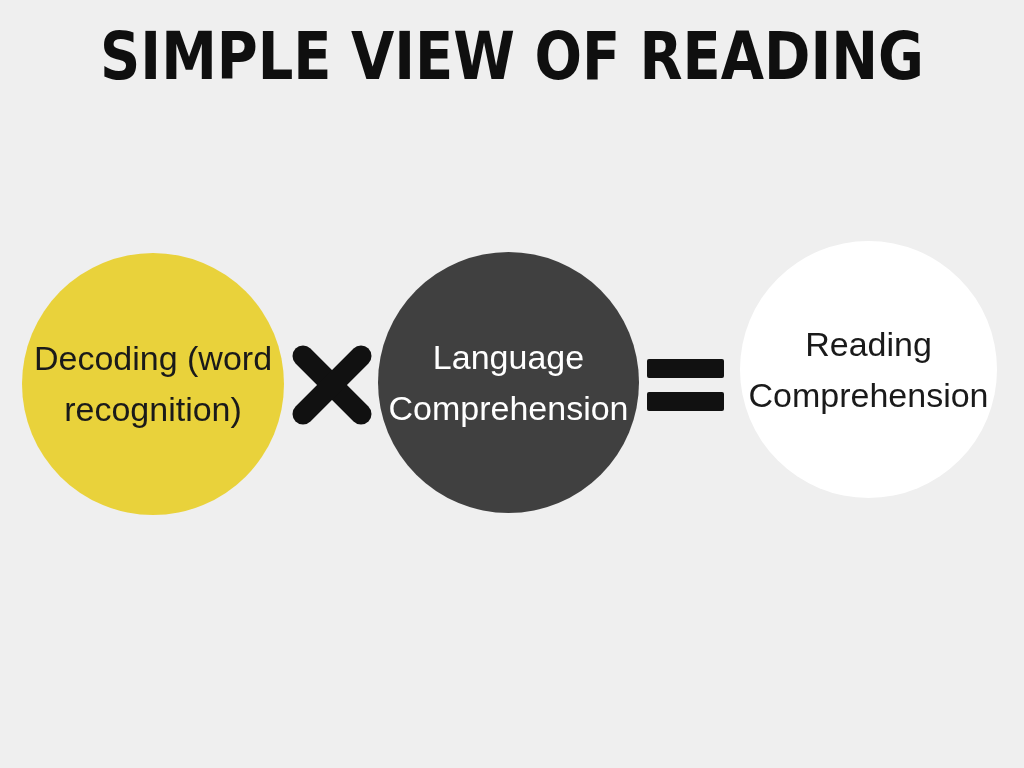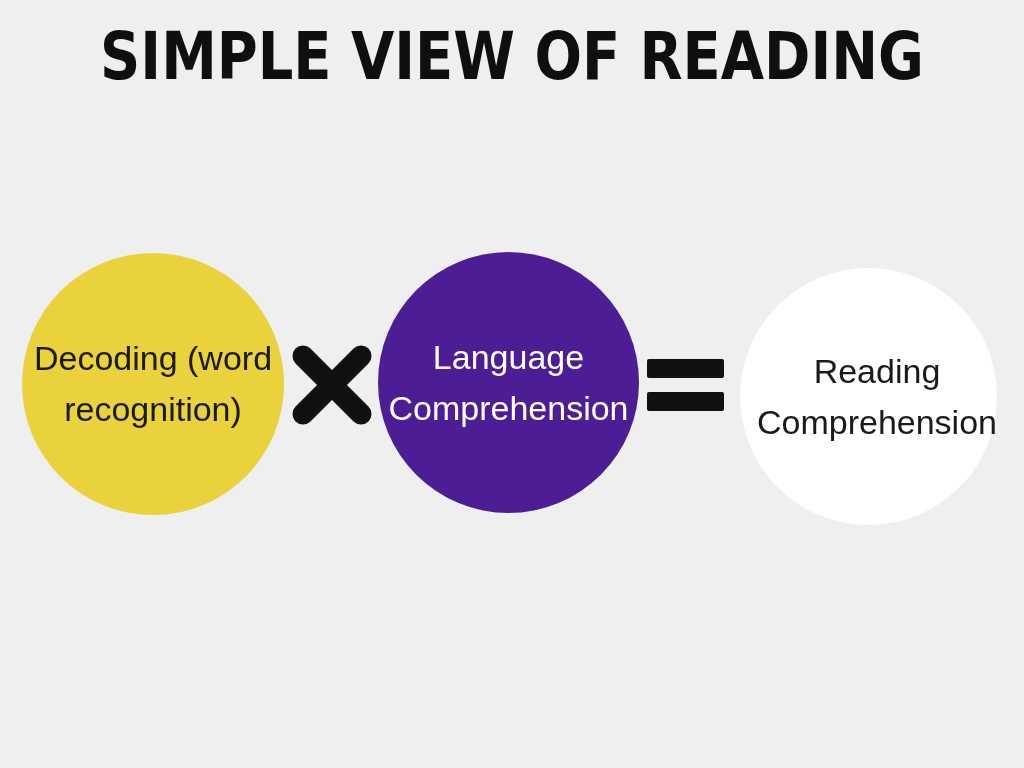--- a/index.html
+++ b/index.html
@@ -50,24 +50,23 @@
     height: 262px;
   }
   .circle-language {
     left: 378px;
     top: 252px;
     width: 261px;
     height: 261px;
   }
   .circle-reading {
     left: 740px;
-    top: 268px;
+    top: 241px;
     width: 257px;
     height: 257px;
-    justify-content: flex-end;
   }
   .operator {
     position: absolute;
   }
   .op-multiply {
     left: 290px;
     top: 343px;
     width: 84px;
     height: 84px;
   }
@@ -103,21 +102,21 @@
 recognition)</span>
   </div>
 
   <div class="operator op-multiply" style="color: rgb(17, 17, 17);">
     <svg viewBox="0 0 84 84" aria-hidden="true">
       <line x1="13" y1="13" x2="71" y2="71" stroke="currentColor" stroke-width="21" stroke-linecap="round"></line>
       <line x1="71" y1="13" x2="13" y2="71" stroke="currentColor" stroke-width="21" stroke-linecap="round"></line>
     </svg>
   </div>
 
-  <div class="circle circle-language" style="background-color: #4c1d95;">
+  <div class="circle circle-language" style="background-color: #404040;">
     <span class="circle-label" style="color: rgb(255, 255, 255);">Language
 Comprehension</span>
   </div>
 
   <div class="operator op-equals" style="color: rgb(17, 17, 17);">
     <span class="eq-bar"></span>
     <span class="eq-bar"></span>
   </div>
 
   <div class="circle circle-reading" style="background-color: rgb(255, 255, 255);">

